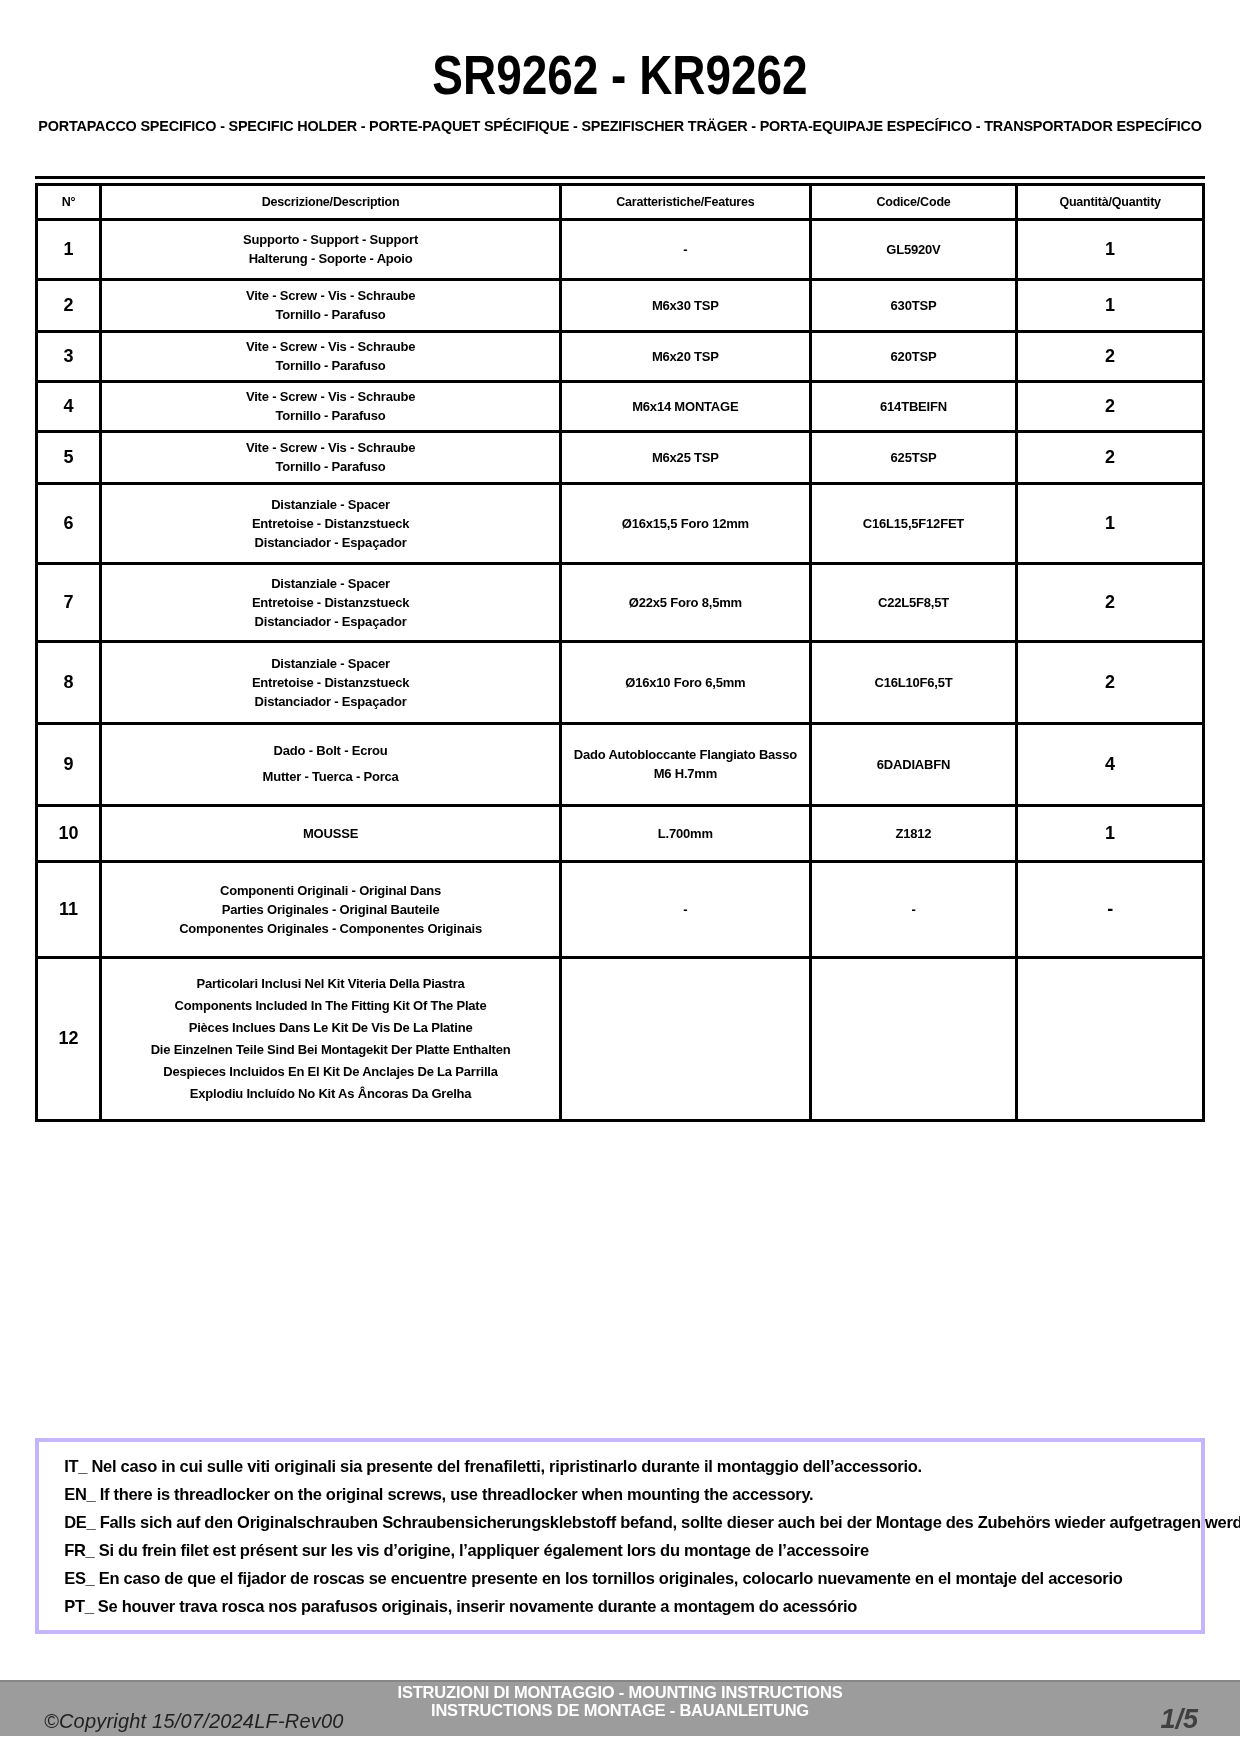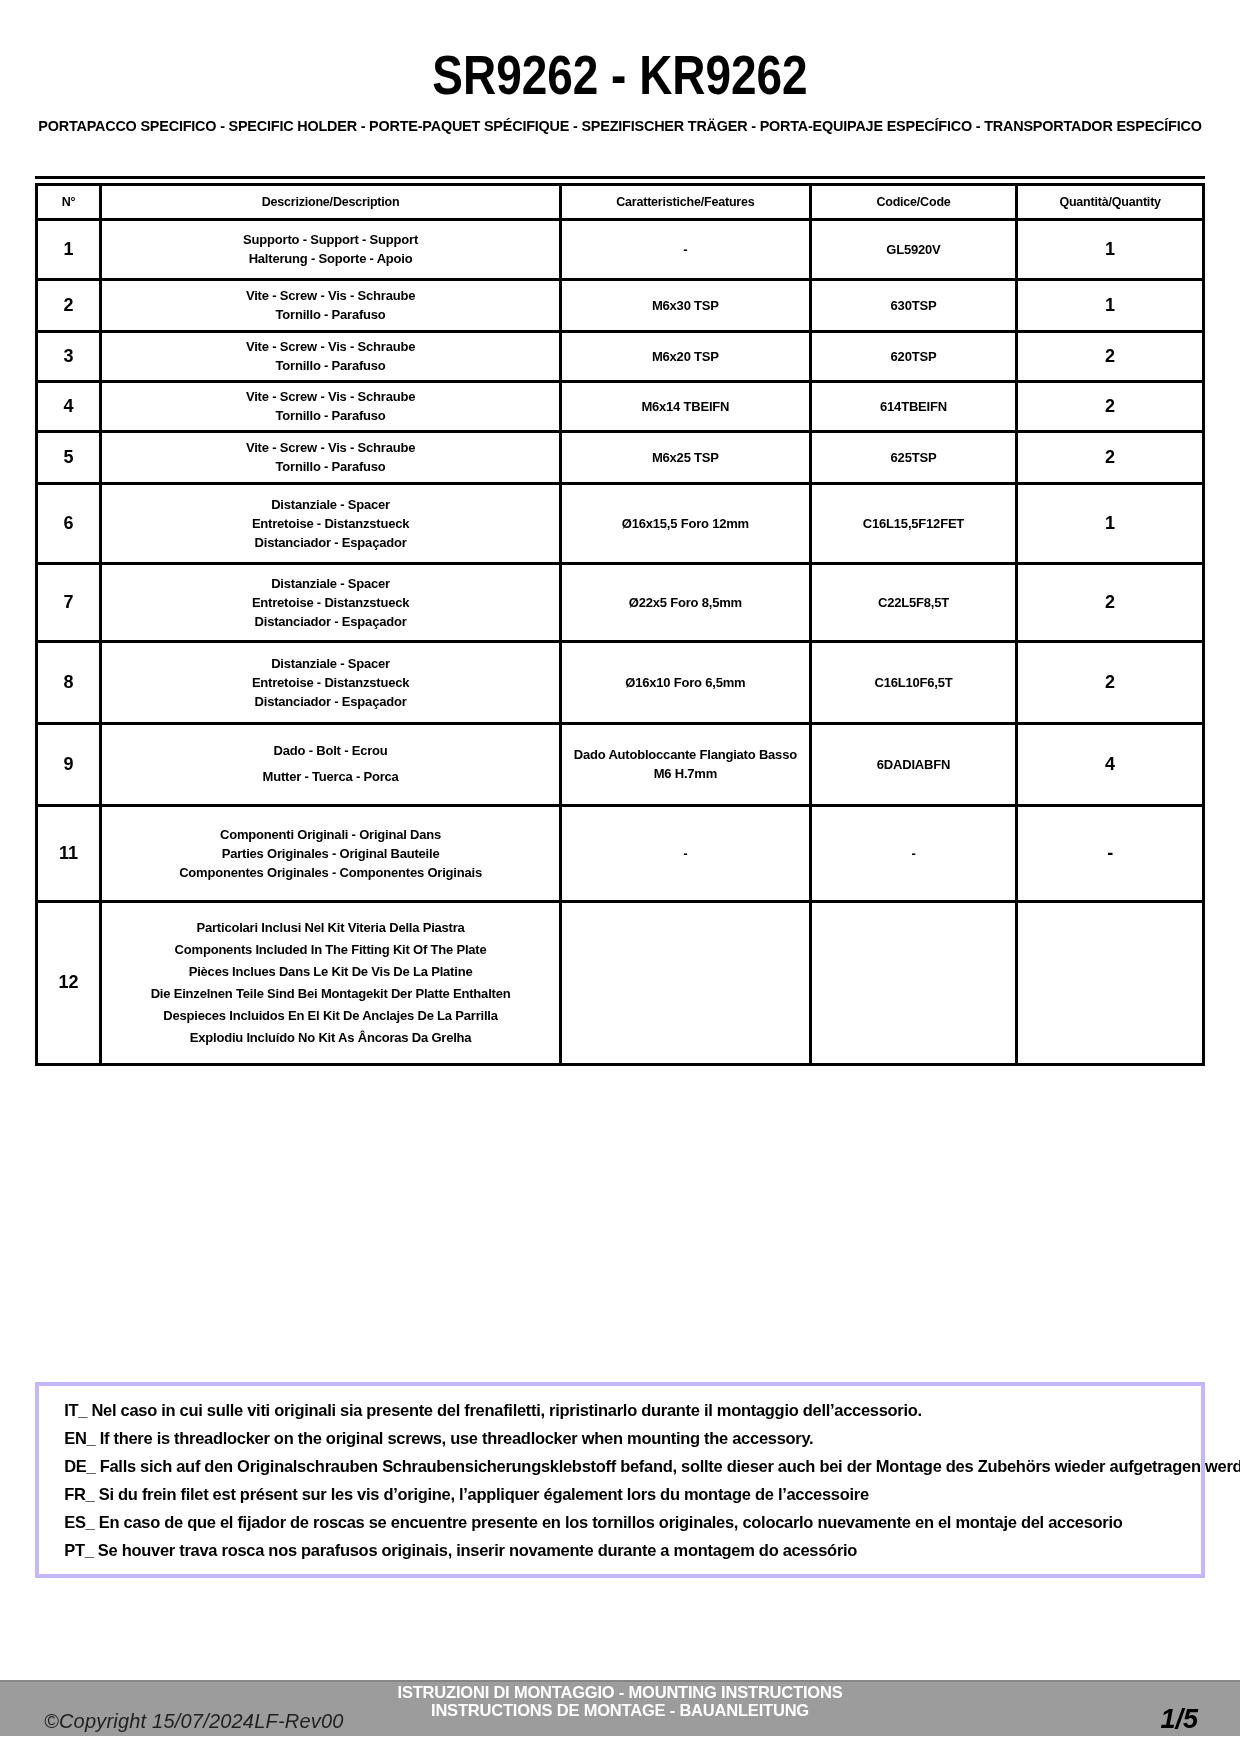--- a/index.html
+++ b/index.html
@@ -75,21 +75,21 @@
   .footer-center .f-line{
     font-size:16.5px;font-weight:bold;line-height:18px;
     letter-spacing:-0.2px;white-space:nowrap;
   }
   .copyright{
     position:absolute;left:44px;bottom:3px;
     font-size:20px;font-style:italic;color:#1f1f1f;letter-spacing:0.2px;
   }
   .page-num{
     position:absolute;right:42px;bottom:1px;
-    font-size:27px;font-weight:bold;font-style:italic;color:#000000;
+    font-size:27px;font-weight:bold;font-style:italic;color:#404040;
   }
 </style>
 </head>
 <body>
 
 <div class="page">
 
   <div class="doc-title">SR9262 - KR9262</div>
   <div class="doc-subtitle">PORTAPACCO SPECIFICO - SPECIFIC HOLDER - PORTE-PAQUET SPÉCIFIQUE - SPEZIFISCHER TRÄGER - PORTA-EQUIPAJE ESPECÍFICO - TRANSPORTADOR ESPECÍFICO</div>
 
@@ -133,21 +133,21 @@
           <td class="c-desc">Vite - Screw - Vis - Schraube
 Tornillo - Parafuso</td>
           <td class="c-feat">M6x20 TSP</td>
           <td class="c-code">620TSP</td>
           <td class="c-qty">2</td>
         </tr>
         <tr style="height:50px">
           <td class="c-no">4</td>
           <td class="c-desc">Vite - Screw - Vis - Schraube
 Tornillo - Parafuso</td>
-          <td class="c-feat">M6x14 TBEIFN</td>
+          <td class="c-feat">M6x14 MONTAGE</td>
           <td class="c-code">614TBEIFN</td>
           <td class="c-qty">2</td>
         </tr>
         <tr style="height:52px">
           <td class="c-no">5</td>
           <td class="c-desc">Vite - Screw - Vis - Schraube
 Tornillo - Parafuso</td>
           <td class="c-feat">M6x25 TSP</td>
           <td class="c-code">625TSP</td>
           <td class="c-qty">2</td>
@@ -180,20 +180,27 @@
           <td class="c-qty">2</td>
         </tr>
         <tr style="height:82px">
           <td class="c-no">9</td>
           <td class="c-desc" style="line-height:26px">Dado - Bolt - Ecrou
 Mutter - Tuerca - Porca</td>
           <td class="c-feat">Dado Autobloccante Flangiato Basso
 M6 H.7mm</td>
           <td class="c-code">6DADIABFN</td>
           <td class="c-qty">4</td>
+        </tr>
+        <tr style="height:56px">
+          <td class="c-no">10</td>
+          <td class="c-desc">MOUSSE</td>
+          <td class="c-feat">L.700mm</td>
+          <td class="c-code">Z1812</td>
+          <td class="c-qty">1</td>
         </tr>
         <tr style="height:96px">
           <td class="c-no">11</td>
           <td class="c-desc">Componenti Originali - Original Dans
 Parties Originales - Original Bauteile
 Componentes Originales - Componentes Originais</td>
           <td class="c-feat">-</td>
           <td class="c-code">-</td>
           <td class="c-qty">-</td>
         </tr>

